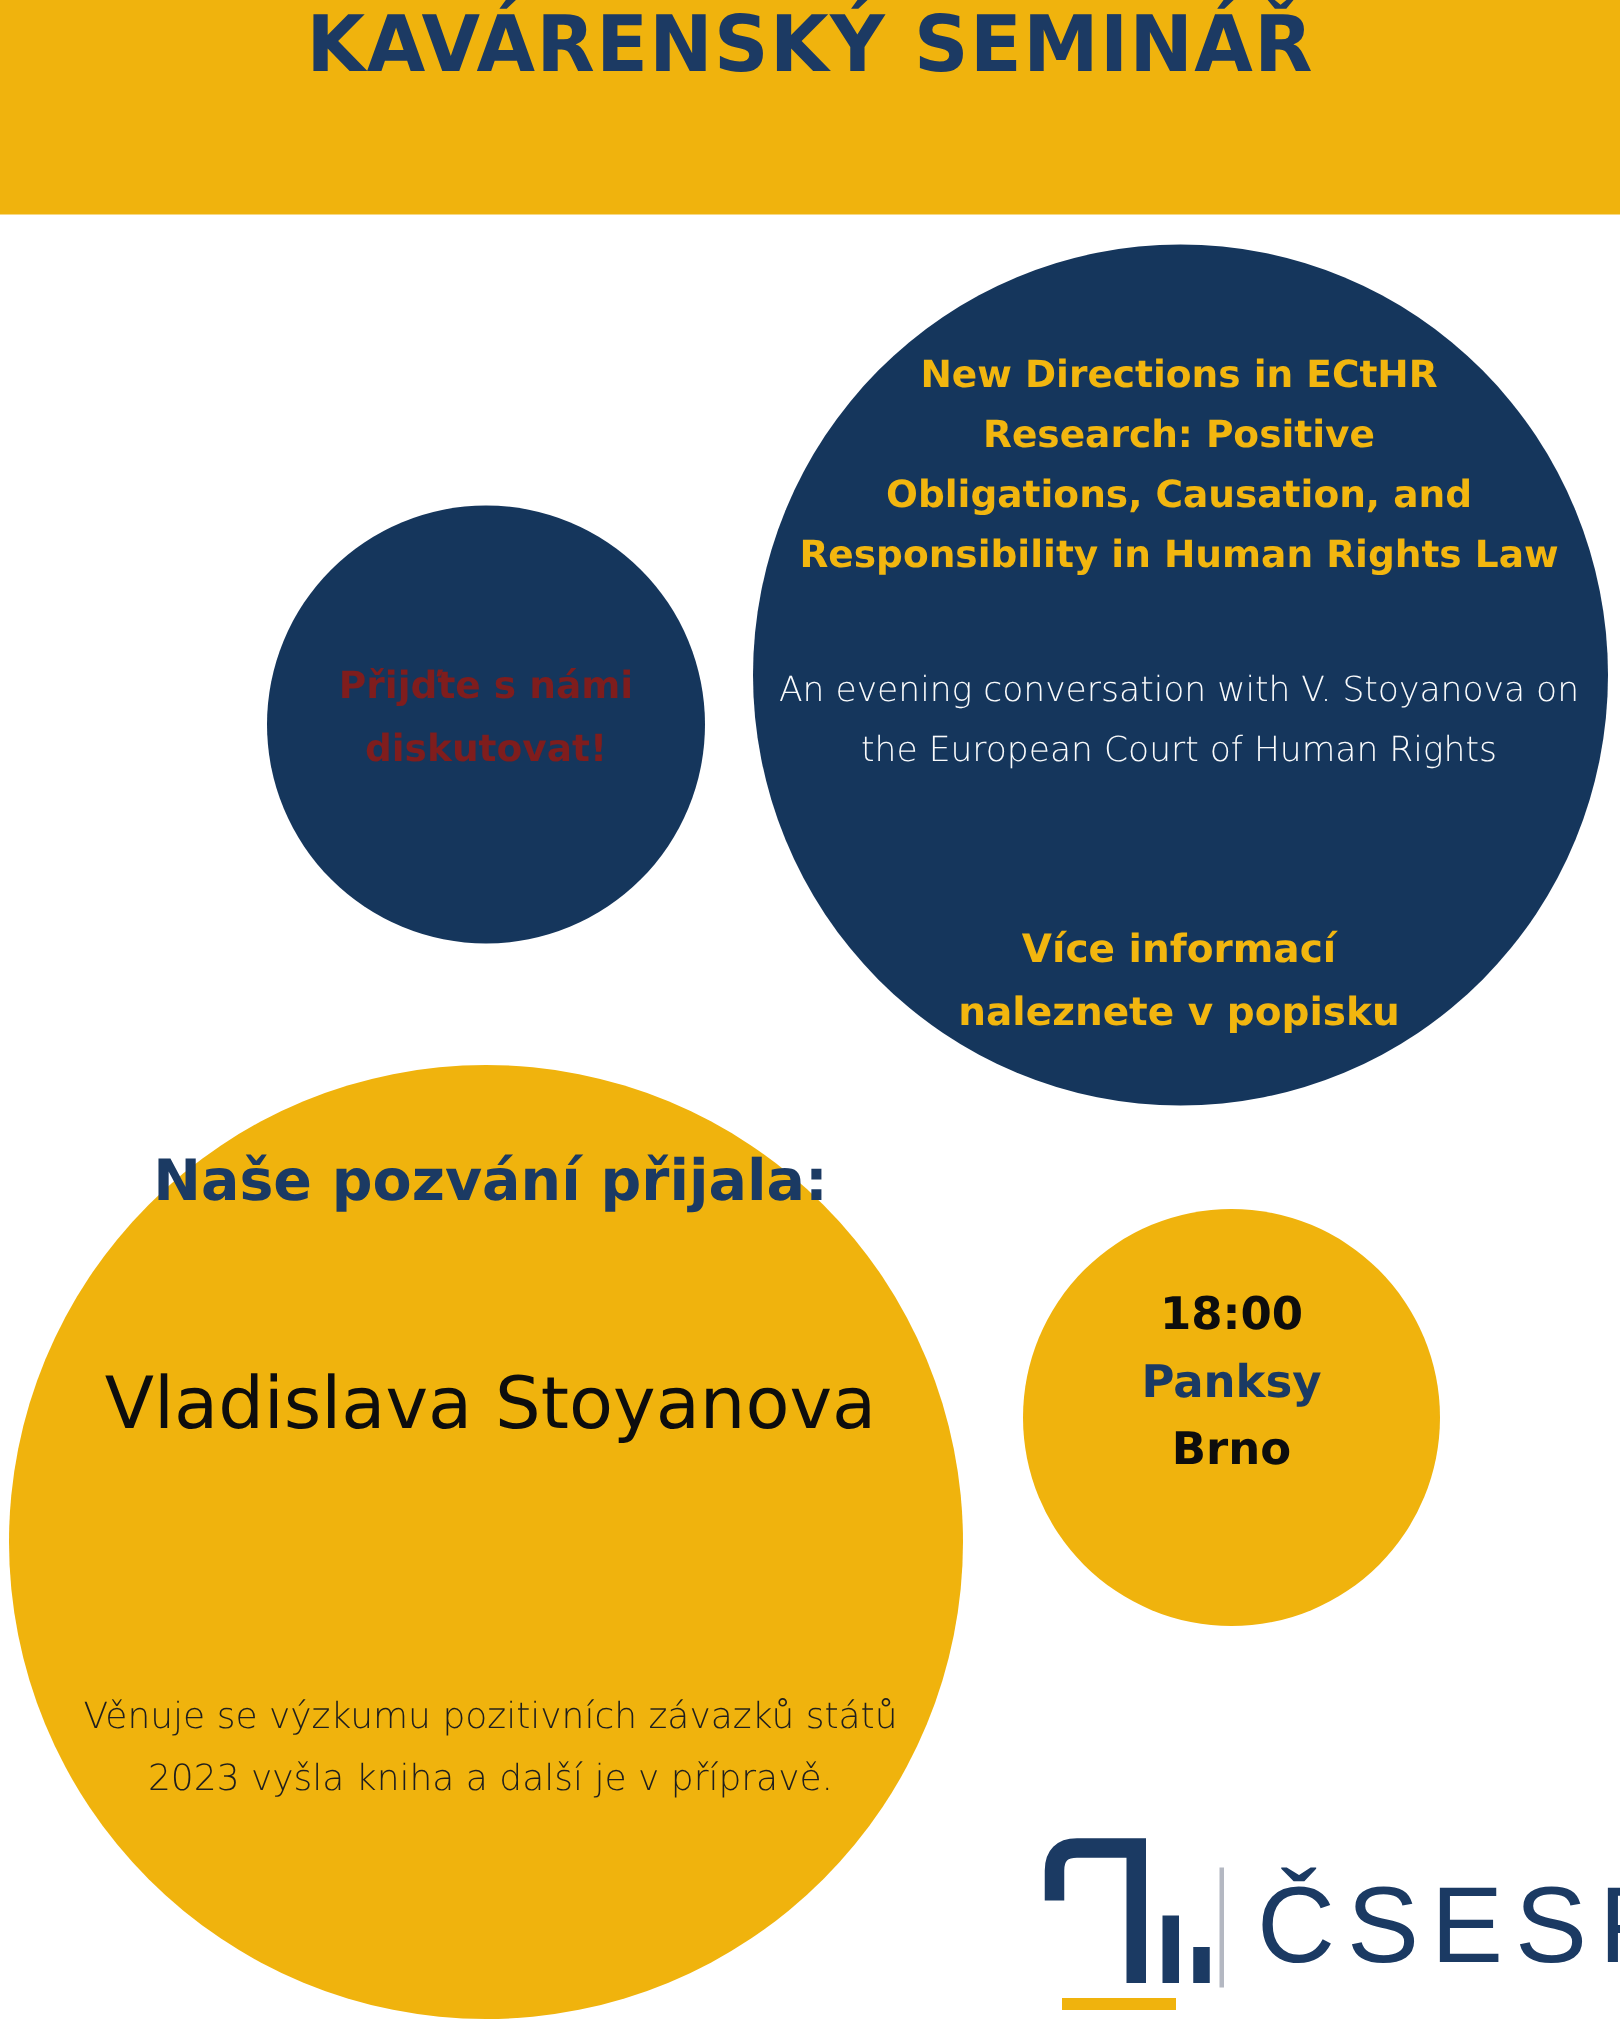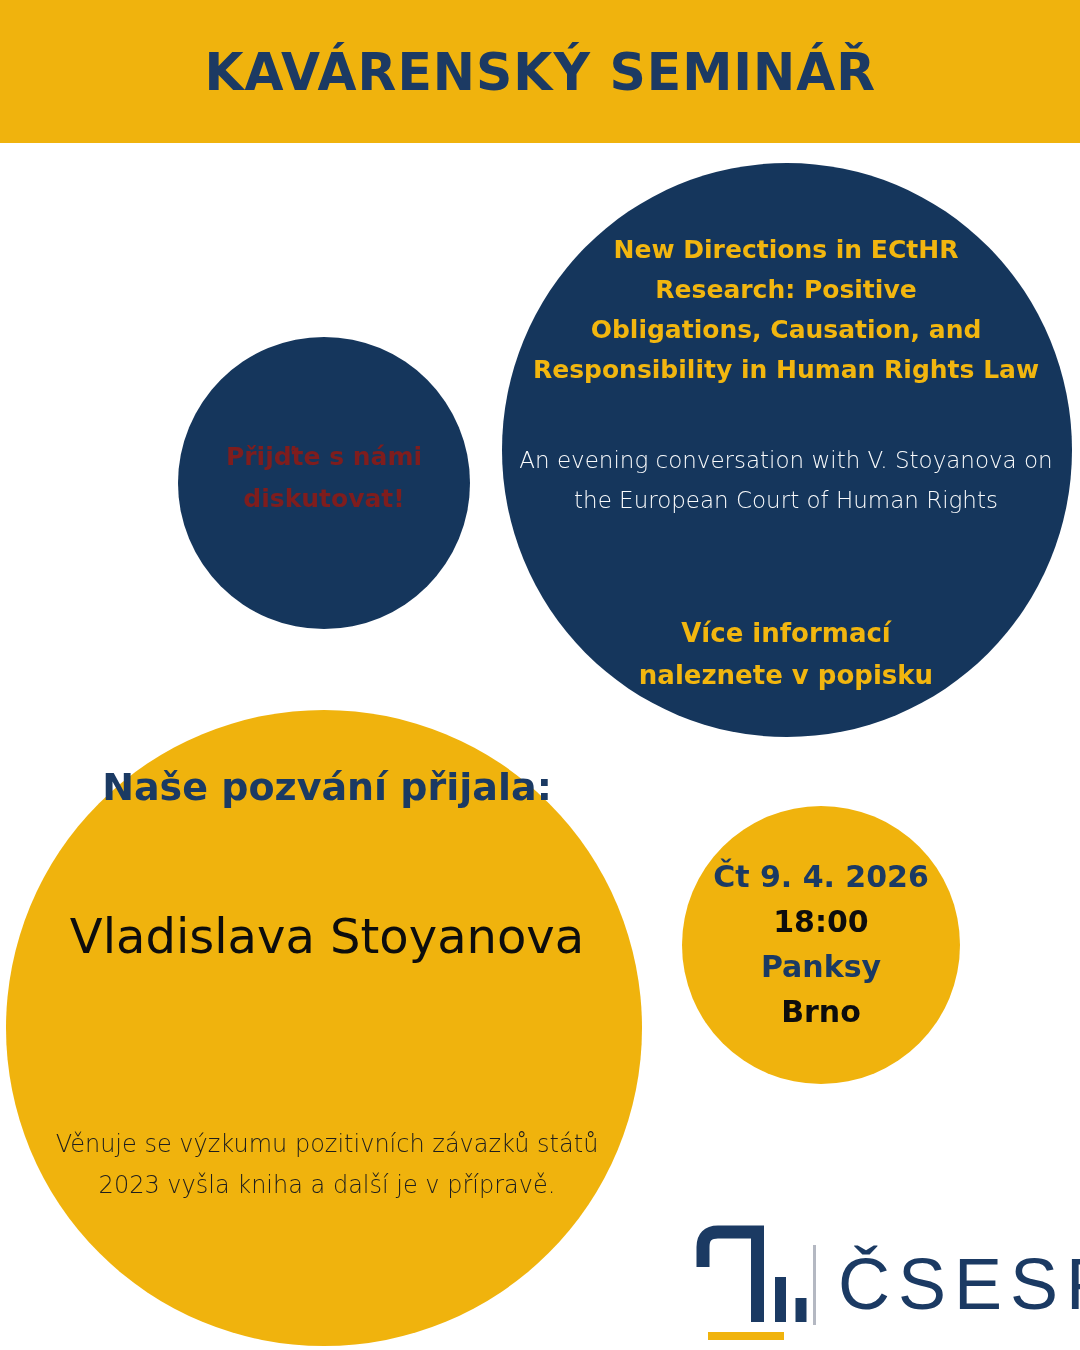--- a/index.html
+++ b/index.html
@@ -9,21 +9,21 @@
     overflow:hidden;
     background:#ffffff;
     font-family:"DejaVu Sans", sans-serif;
     margin:0 auto;
   }
   .abs{position:absolute;}
   
   .banner{
     left:0;top:0;width:1080px;height:143px;
     background:#F0B30D;
-    display:flex;align-items:center;justify-content:center;
+    display:flex;align-items:flex-start;justify-content:center;
   }
   .banner-title{
     color:#1C3A63;
     font-size:52px;font-weight:bold;
     letter-spacing:1px;
     transform:scaleX(0.97);
     white-space:nowrap;
   }
   
   .circle{border-radius:50%;}
@@ -125,21 +125,20 @@
   </div>
 
   <div class="abs txt speaker-heading">Naše pozvání přijala:</div>
   <div class="abs txt speaker-name">Vladislava Stoyanova</div>
   <div class="abs txt speaker-bio">
     <div>Věnuje se výzkumu pozitivních závazků států</div>
     <div>2023 vyšla kniha a další je v přípravě.</div>
   </div>
 
   <div class="abs txt details-text">
-    <div class="details-navy">Čt 9. 4. 2026</div>
     <div class="details-black">18:00</div>
     <div class="details-navy">Panksy</div>
     <div class="details-black">Brno</div>
   </div>
 
   <svg class="abs logo-mark" viewBox="0 0 120 122" xmlns="http://www.w3.org/2000/svg" aria-hidden="true">
     <path d="M 9 45 L 9 25 Q 9 10 24 10 L 63.5 10 L 63.5 100" fill="none" stroke="#1B3A63" stroke-width="13"></path>
     <line x1="86.5" y1="55" x2="86.5" y2="100" stroke="#1B3A63" stroke-width="11"></line>
     <line x1="107" y1="76" x2="107" y2="100" stroke="#1B3A63" stroke-width="11"></line>
     <rect x="14" y="110" width="76" height="8" fill="#F0B30D"></rect>

